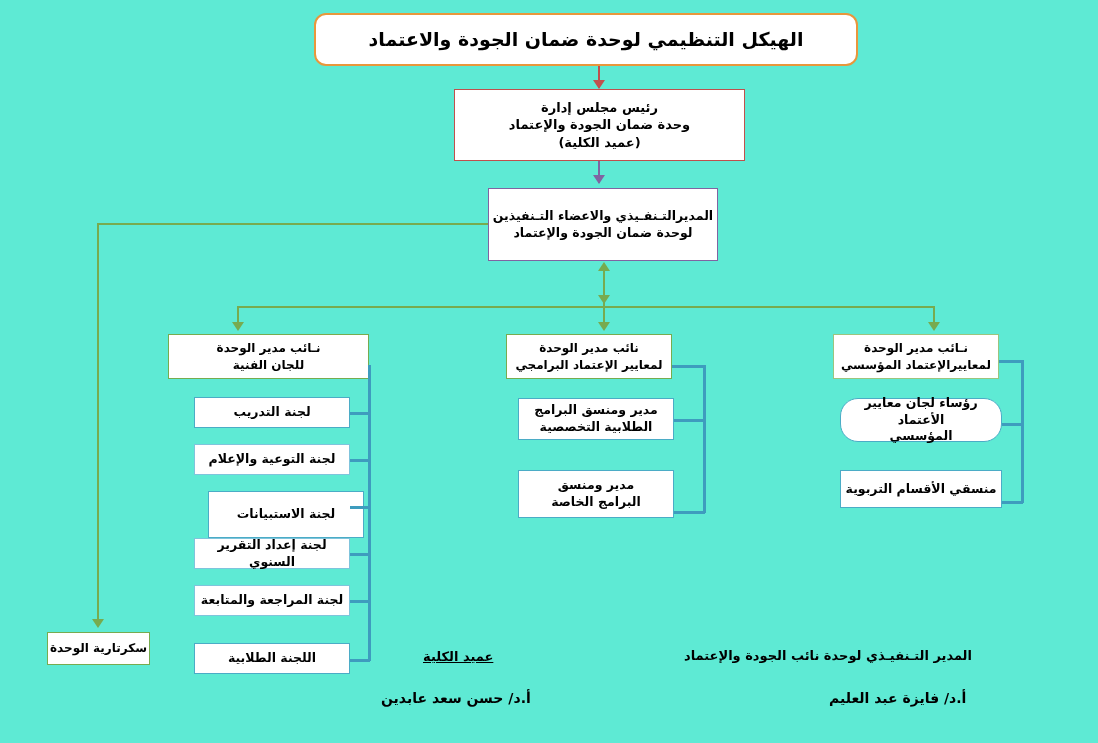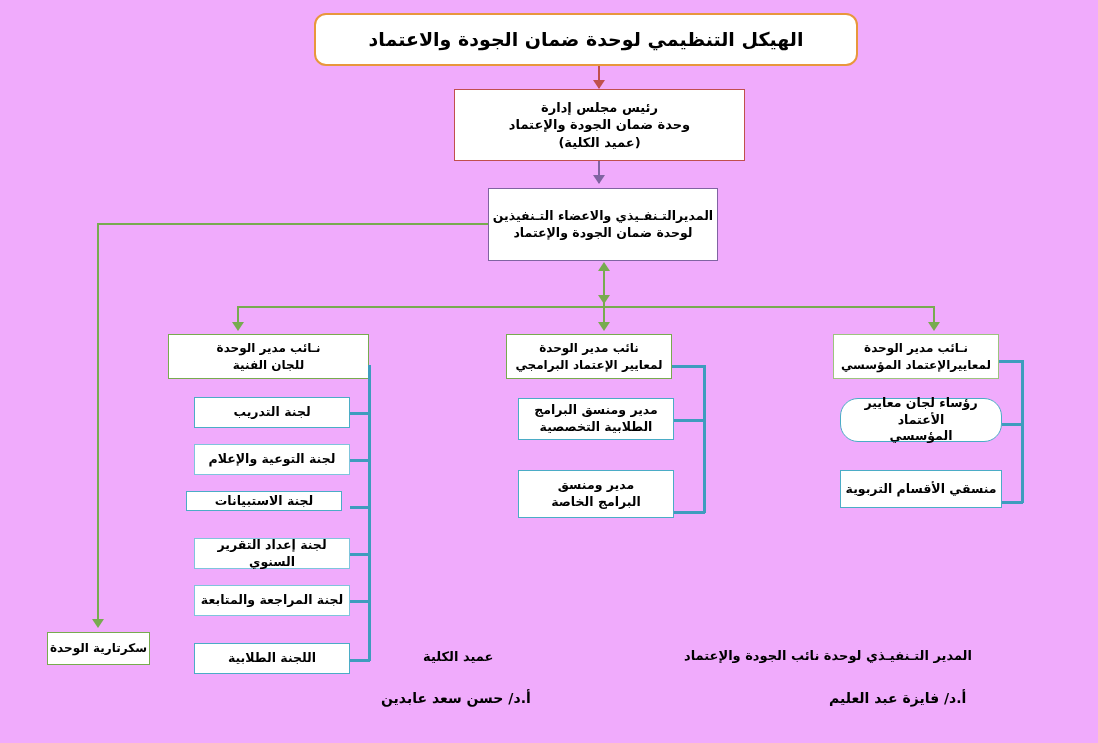--- a/index.html
+++ b/index.html
@@ -5,21 +5,21 @@
 <style>
   html,body{margin:0;padding:0;background:#ffffff;}
   body{
     font-family:"DejaVu Sans","Liberation Sans",sans-serif;
     color:#000;
   }
   #canvas{
     position:relative;
     width:1098px;
     height:743px;
-    background:#f0abfc;
+    background:#5eead4;
     overflow:hidden;
   }
   .box{
     position:absolute;
     box-sizing:border-box;
     display:flex;
     align-items:center;
     justify-content:center;
     text-align:center;
     background:#ffffff;
@@ -97,21 +97,21 @@
 
   
   .sig{
     position:absolute;
     direction:rtl;
     font-weight:bold;
     font-size:13px;
     white-space:nowrap;
     color:#000;
   }
-  .sig-underline{}
+  .sig-underline{text-decoration:underline;}
   .sig-name{font-size:14px;}
 </style>
 </head>
 <body>
 
 <div id="canvas">
 
   <div class="box title-box" style="left:314px;top:13px;width:544px;height:53px;">الهيكل التنظيمي لوحدة ضمان الجودة والاعتماد</div>
 
   <div class="line v-red" style="left:598px;top:66px;height:22px;"></div>
@@ -152,21 +152,21 @@
 للجان الفنية</div>
 
   <div class="line v-teal" style="left:368px;top:365px;height:296px;"></div>
 
   <div class="box teal-box" style="left:194px;top:397px;width:156px;height:31px;">لجنة التدريب</div>
   <div class="line h-teal-strong" style="left:350px;top:412px;width:20px;"></div>
 
   <div class="box teal-box-2" style="left:194px;top:444px;width:156px;height:31px;">لجنة التوعية والإعلام</div>
   <div class="line h-teal-strong" style="left:350px;top:459px;width:20px;"></div>
 
-  <div class="box teal-box" style="left:186px;top:491px;width:156px;height:20px;">لجنة الاستبيانات</div>
+  <div class="box teal-box" style="left:208px;top:491px;width:156px;height:47px;">لجنة الاستبيانات</div>
   <div class="line h-teal-strong" style="left:350px;top:506px;width:20px;"></div>
 
   <div class="box teal-box-2" style="left:194px;top:538px;width:156px;height:31px;">لجنة إعداد التقرير السنوي</div>
   <div class="line h-teal-strong" style="left:350px;top:553px;width:20px;"></div>
 
   <div class="box teal-box-2" style="left:194px;top:585px;width:156px;height:31px;">لجنة المراجعة والمتابعة</div>
   <div class="line h-teal-strong" style="left:350px;top:600px;width:20px;"></div>
 
   <div class="box teal-box" style="left:194px;top:632px;width:156px;height:31px;margin-top:11px;">اللجنة الطلابية</div>
   <div class="line h-teal-strong" style="left:350px;top:659px;width:20px;"></div>

